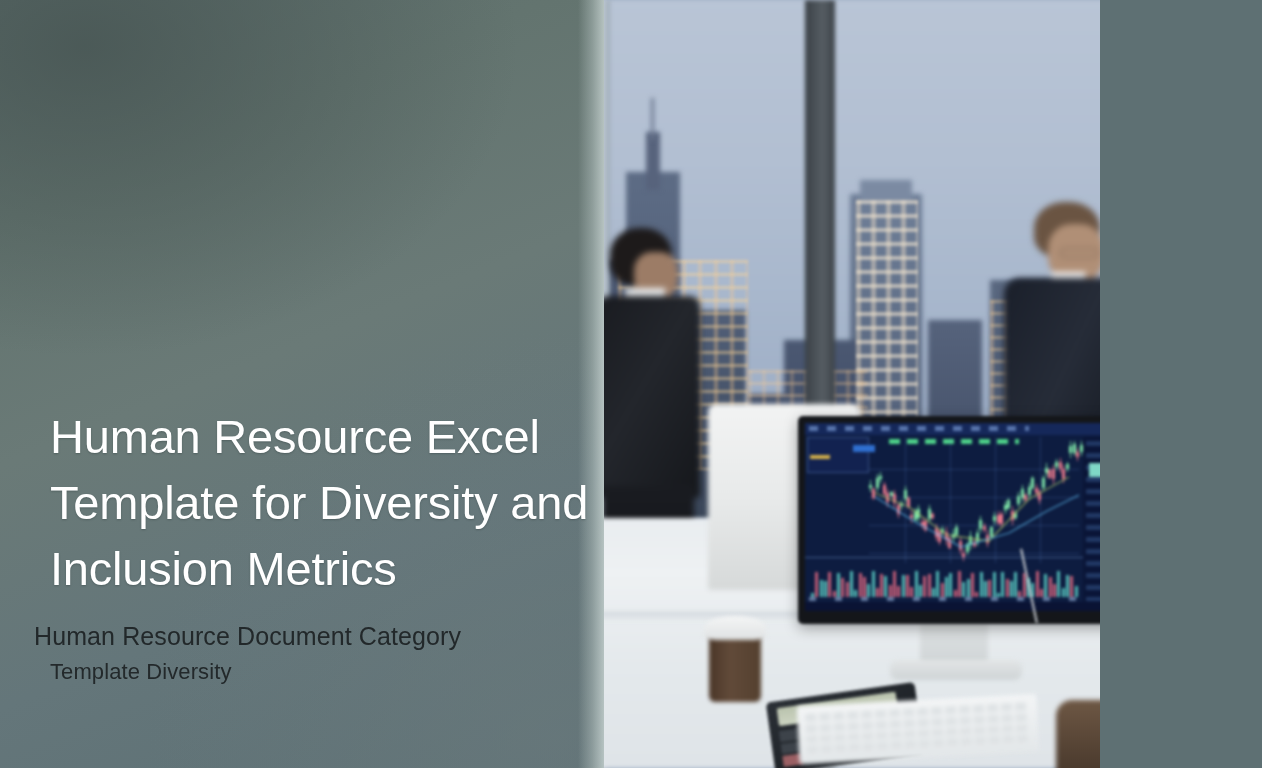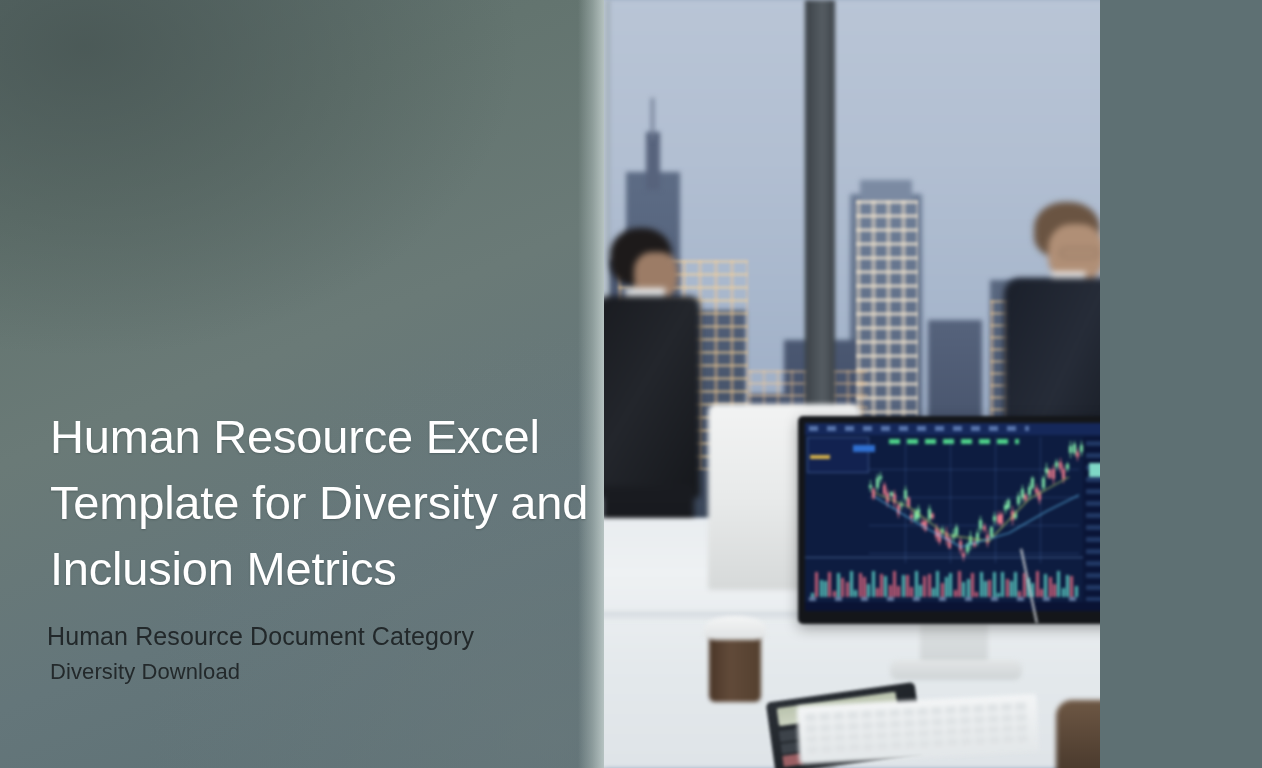--- a/index.html
+++ b/index.html
@@ -136,21 +136,21 @@
   }
 
   
   .title{
     position:absolute; left:50px; top:404px; width:540px;
     font-size:47px; font-weight:300; line-height:66px; color:#ffffff;
     letter-spacing:-0.2px;
     text-shadow:0 1px 2px rgba(40,55,55,0.35);
   }
   .sub1{
-    position:absolute; left:47px; top:622px;
+    position:absolute; left:34px; top:622px;
     font-size:25px; font-weight:400; color:#22282a; letter-spacing:0.1px;
   }
   .sub2{
     position:absolute; left:50px; top:659px;
     font-size:22px; font-weight:400; color:#23292b; letter-spacing:0.1px;
   }
 </style>
 </head>
 <body>
 
@@ -511,15 +511,15 @@
 
     <div class="chair"></div>
   </div>
 
   <div class="right-band"></div>
 
   <div class="left-panel"></div>
 
   <h1 class="title">Human Resource Excel Template for Diversity and Inclusion Metrics</h1>
   <div class="sub1">Human Resource Document Category</div>
-  <div class="sub2">Diversity Download</div>
+  <div class="sub2">Template Diversity</div>
 
 </div>
 
 </body></html>

